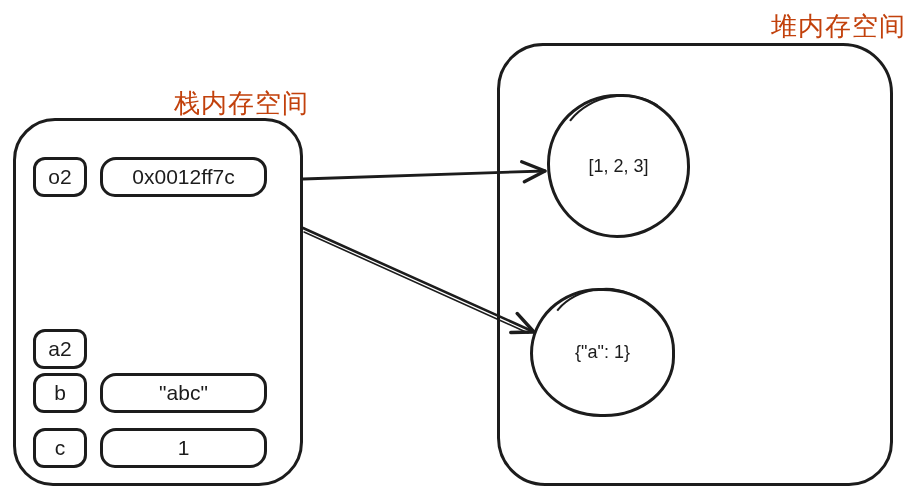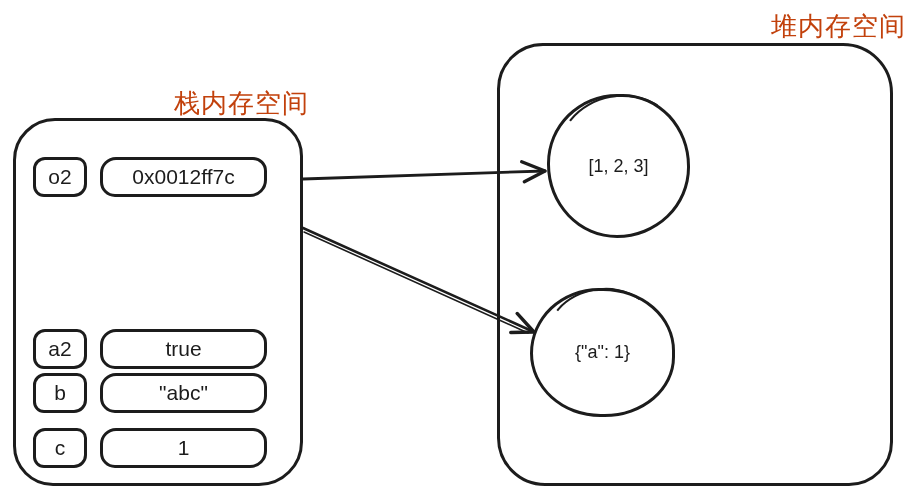--- a/index.html
+++ b/index.html
@@ -71,21 +71,20 @@
     <div class="row" style="top:36px;">
       <div class="var-name">o2</div>
       <div class="var-value">0x0012ff7c</div>
     </div>
     <div class="row" style="top:89px;">
     </div>
     <div class="row" style="top:144px;">
     </div>
     <div class="row" style="top:198px;margin-top:10px;">
       <div class="var-name">a2</div>
-      <div class="var-value">true</div>
     </div>
     <div class="row" style="top:252px;">
       <div class="var-name">b</div>
       <div class="var-value">"abc"</div>
     </div>
     <div class="row" style="top:307px;">
       <div class="var-name">c</div>
       <div class="var-value">1</div>
     </div>
   </div>

